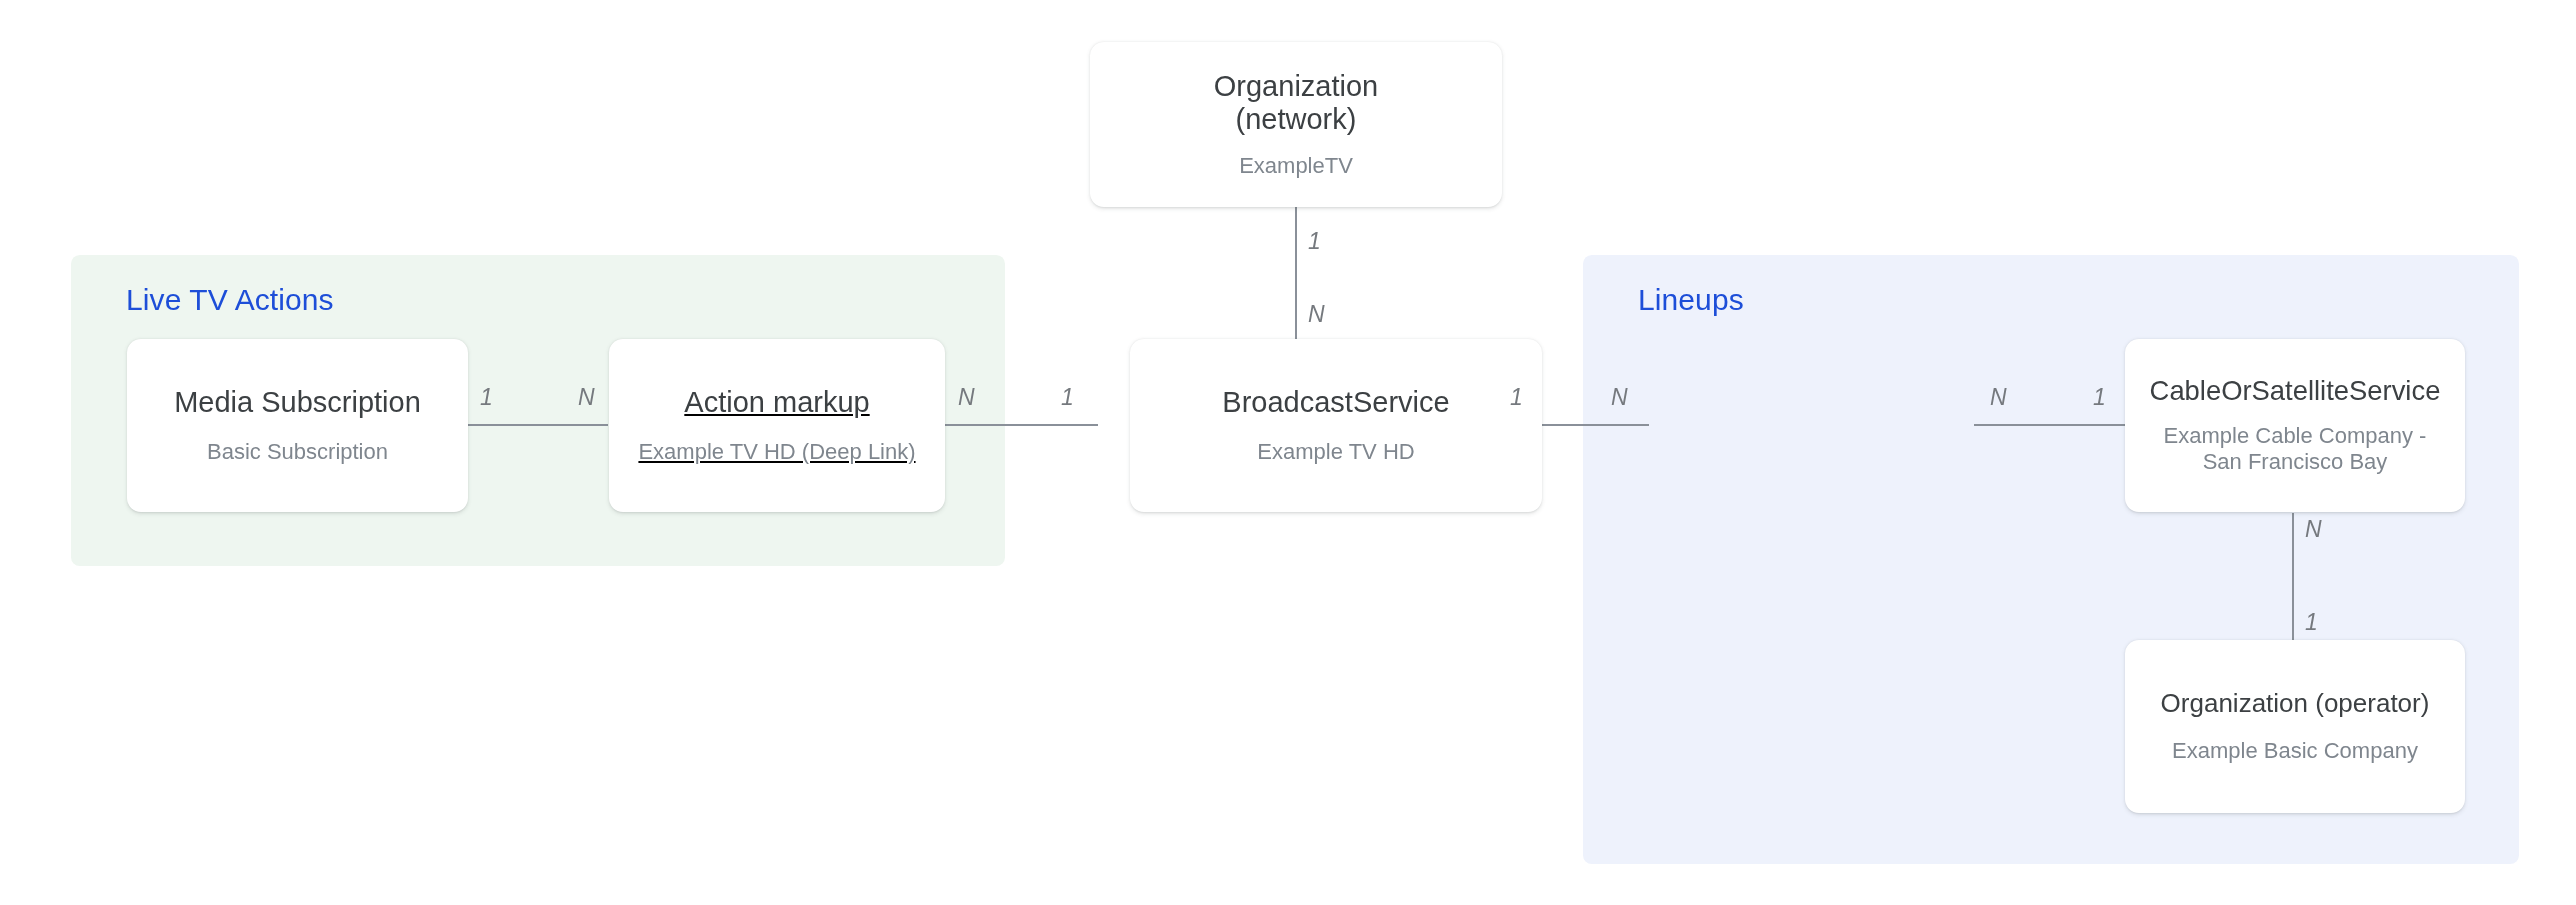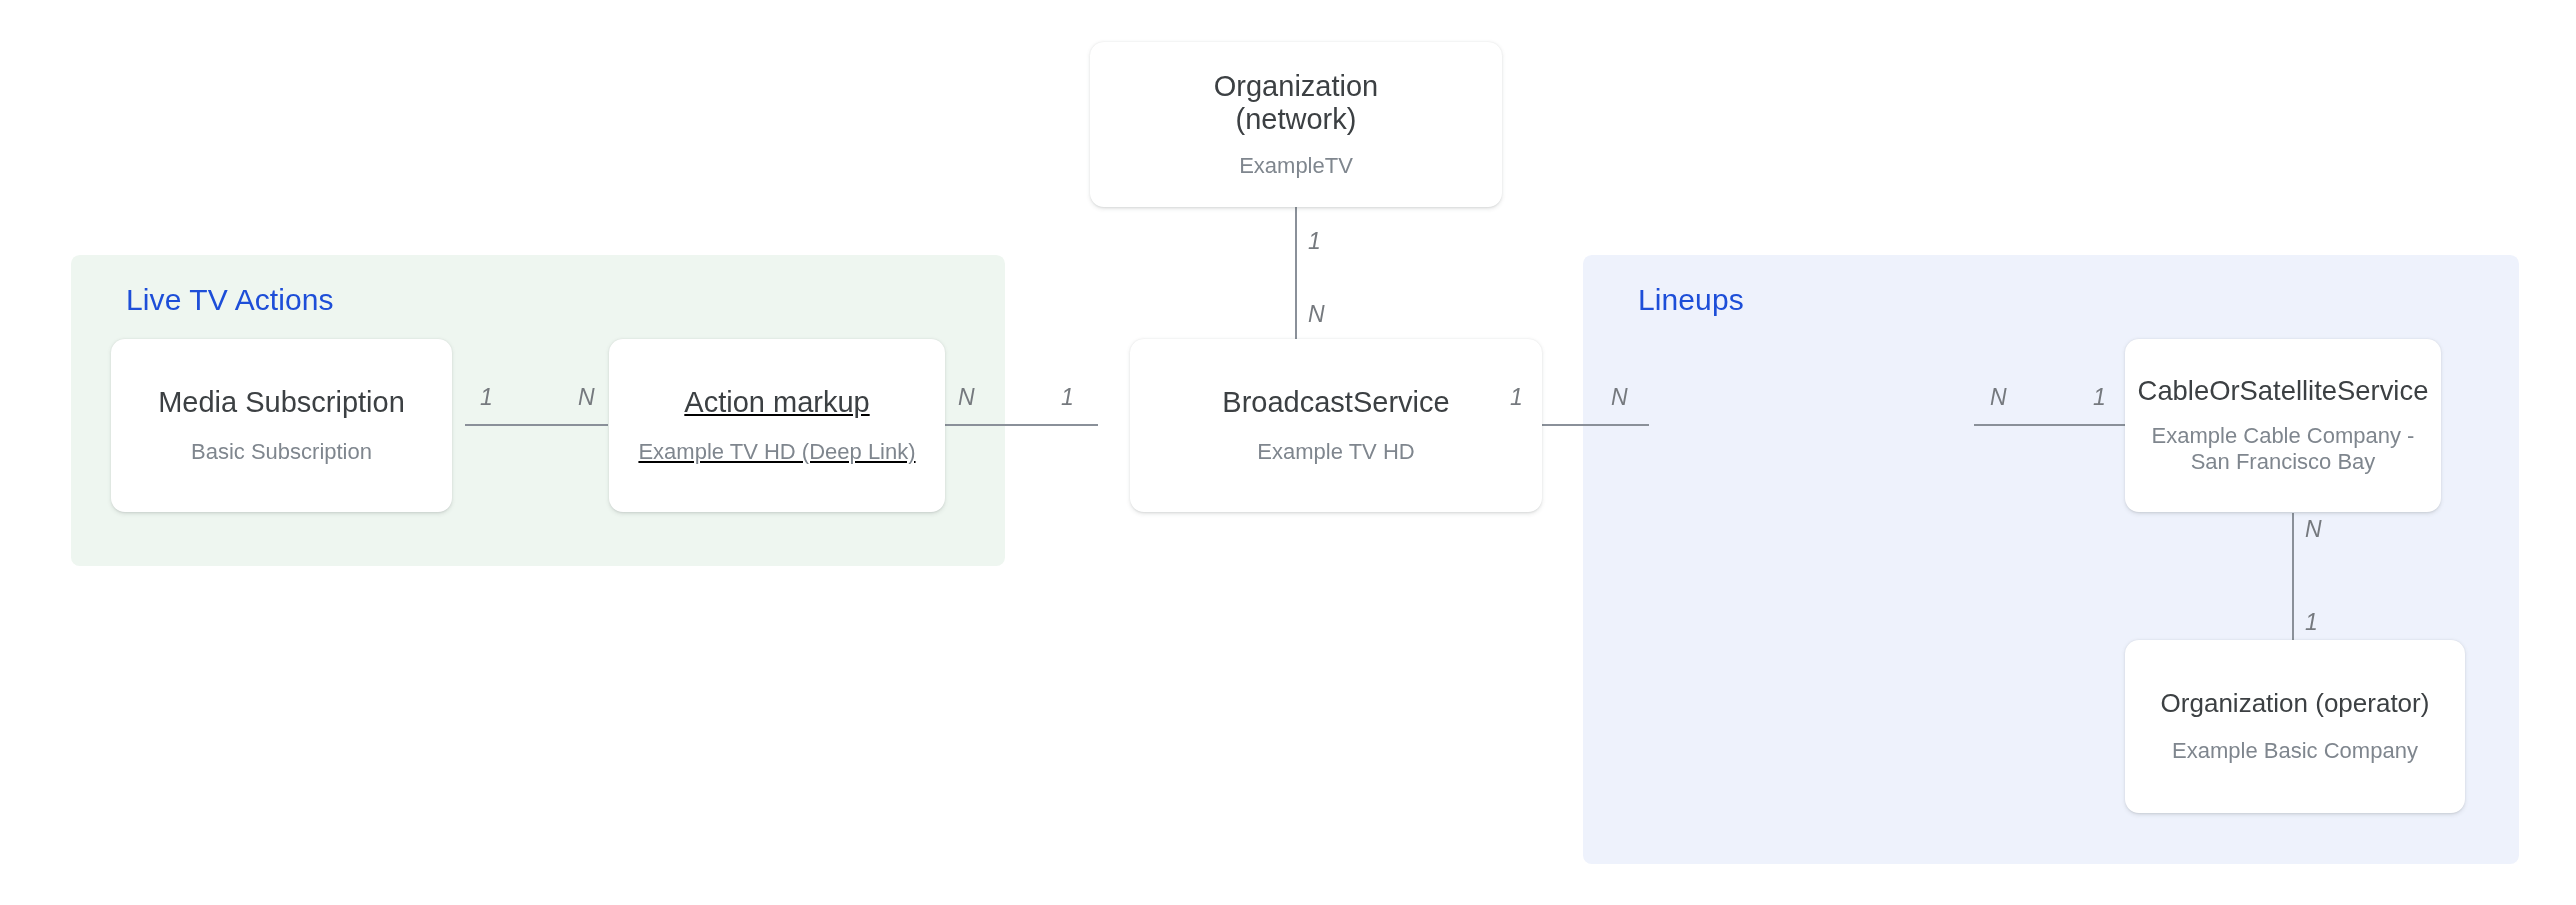--- a/index.html
+++ b/index.html
@@ -107,37 +107,37 @@
   <div class="edge-v" style="left:1295px; top:205px; width:1.8px; height:134px;"></div>
 
   <div class="edge-v" style="left:2292px; top:513px; width:1.8px; height:127px;"></div>
 
   <div class="card" style="left:1090px; top:42px; width:412px; height:165px;">
     <div class="card-title">Organization
 (network)</div>
     <div class="card-sub" style="margin-top:16px;">ExampleTV</div>
   </div>
 
-  <div class="card" style="left:111px; top:339px; width:341px; height:173px;">
+  <div class="card" style="left:127px; top:339px; width:341px; height:173px;">
     <div class="card-title">Media Subscription</div>
     <div class="card-sub">Basic Subscription</div>
   </div>
 
   <div class="card" style="left:609px; top:339px; width:336px; height:173px;text-decoration:underline;">
     <div class="card-title">Action markup</div>
     <div class="card-sub">Example TV HD (Deep Link)</div>
   </div>
 
   <div class="card" style="left:1130px; top:339px; width:412px; height:173px;">
     <div class="card-title">BroadcastService</div>
     <div class="card-sub">Example TV HD</div>
   </div>
 
 
-  <div class="card" style="left:2125px; top:339px; width:316px; height:173px;border-radius:14px;">
+  <div class="card" style="left:2125px; top:339px; width:340px; height:173px;border-radius:14px;">
     <div class="card-title" style="font-size:27.4px;">CableOrSatelliteService</div>
     <div class="card-sub" style="margin-top:16px;">Example Cable Company -
 San Francisco Bay</div>
   </div>
 
   <div class="card" style="left:2125px; top:640px; width:340px; height:173px;">
     <div class="card-title" style="font-size:26px;">Organization (operator)</div>
     <div class="card-sub">Example Basic Company</div>
   </div>
 

